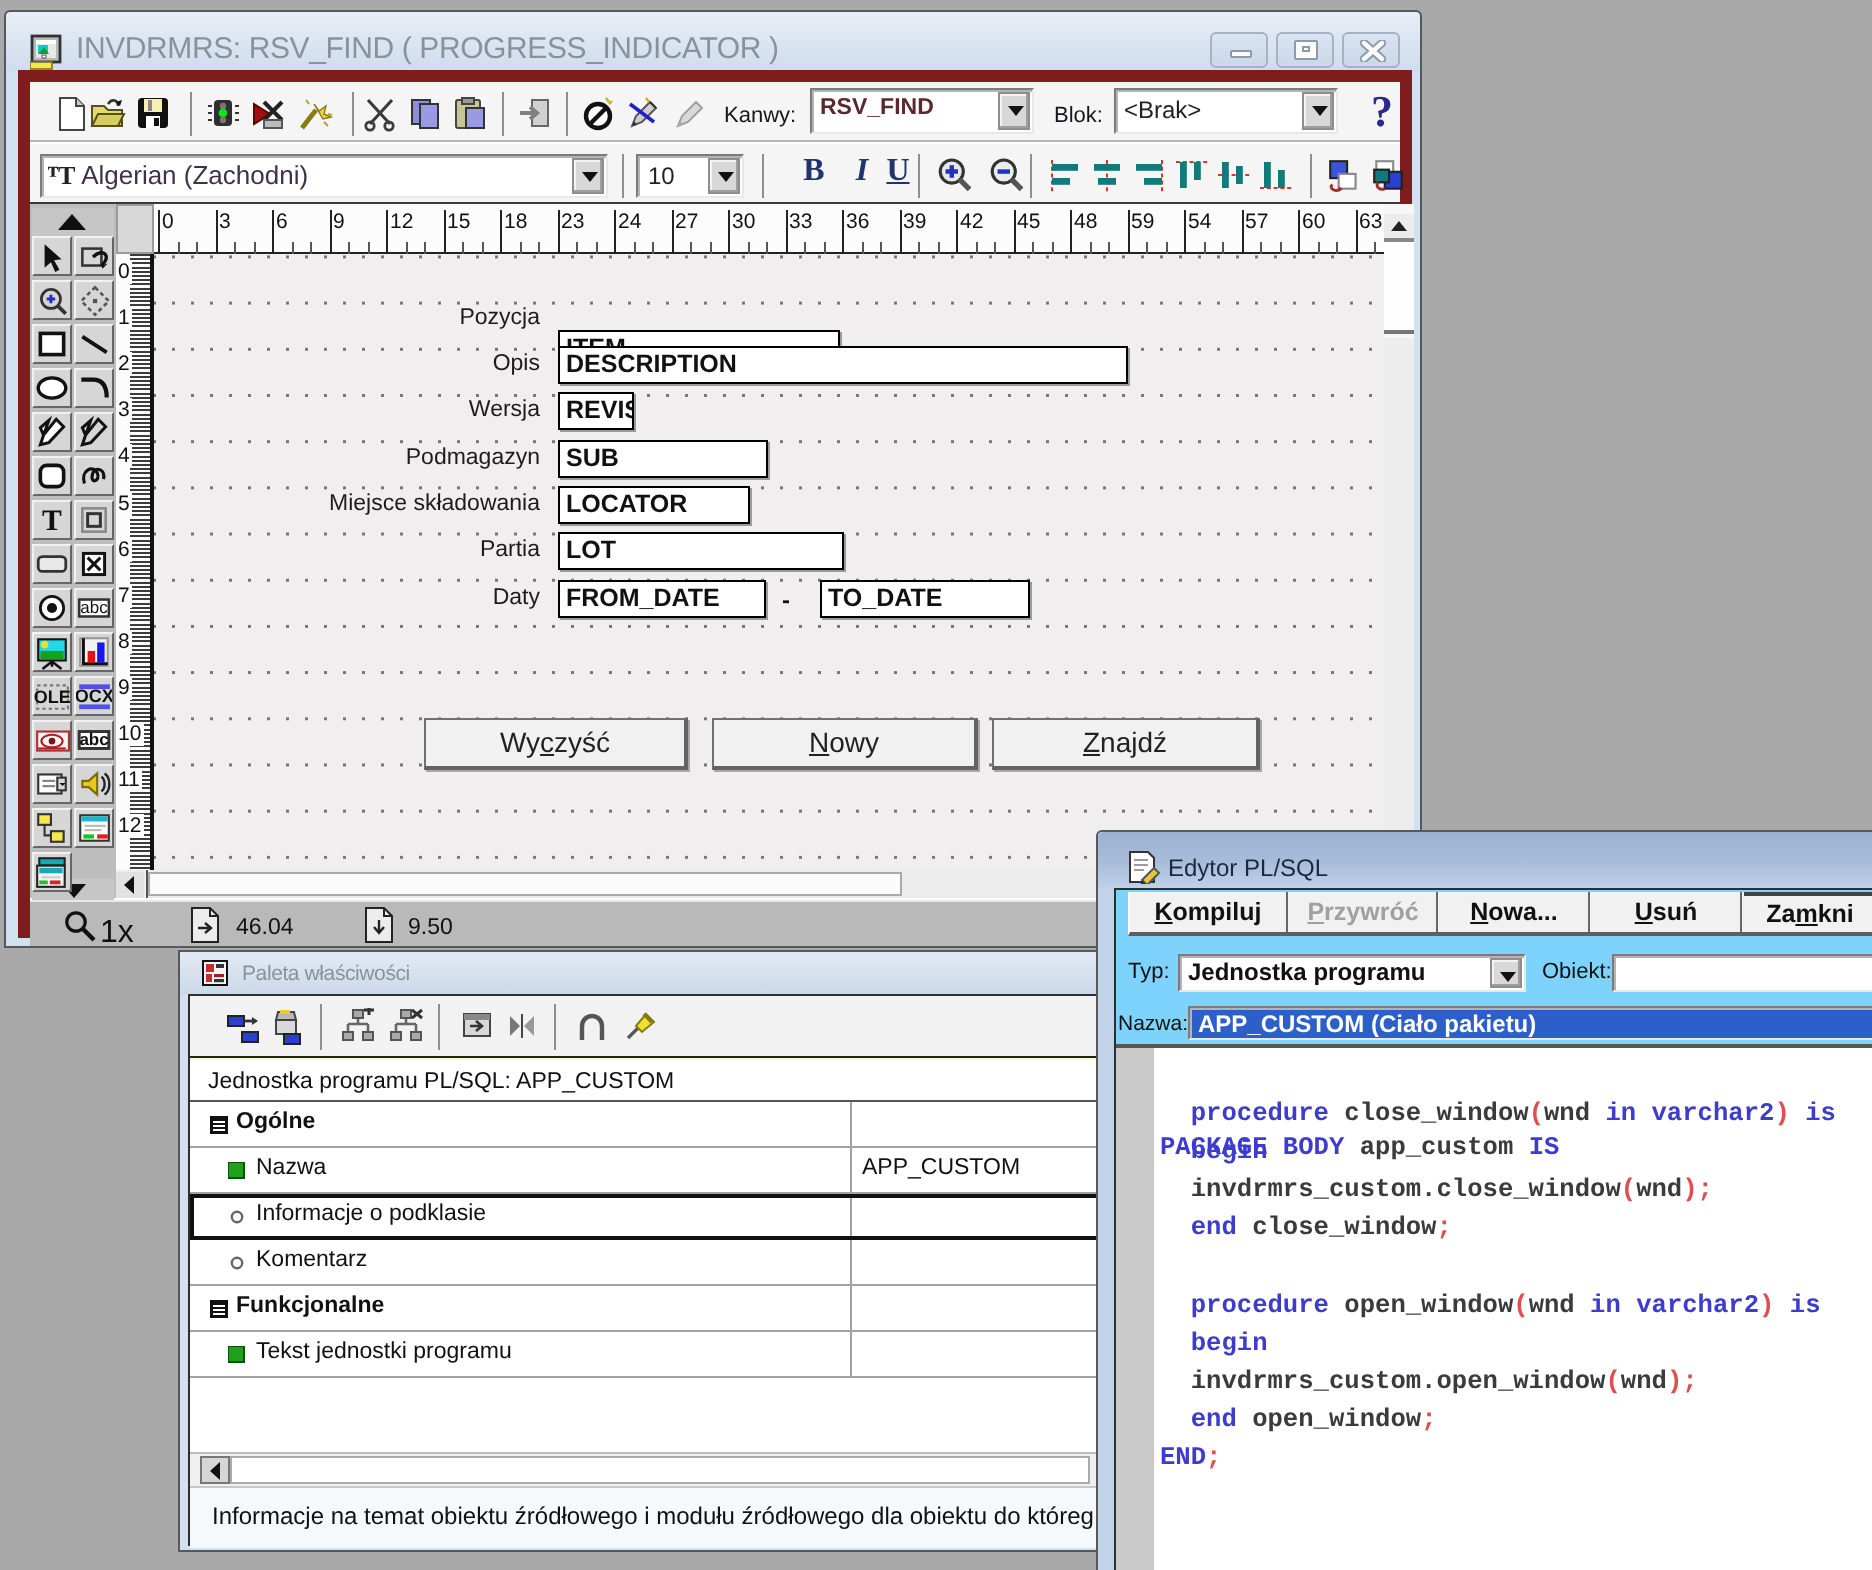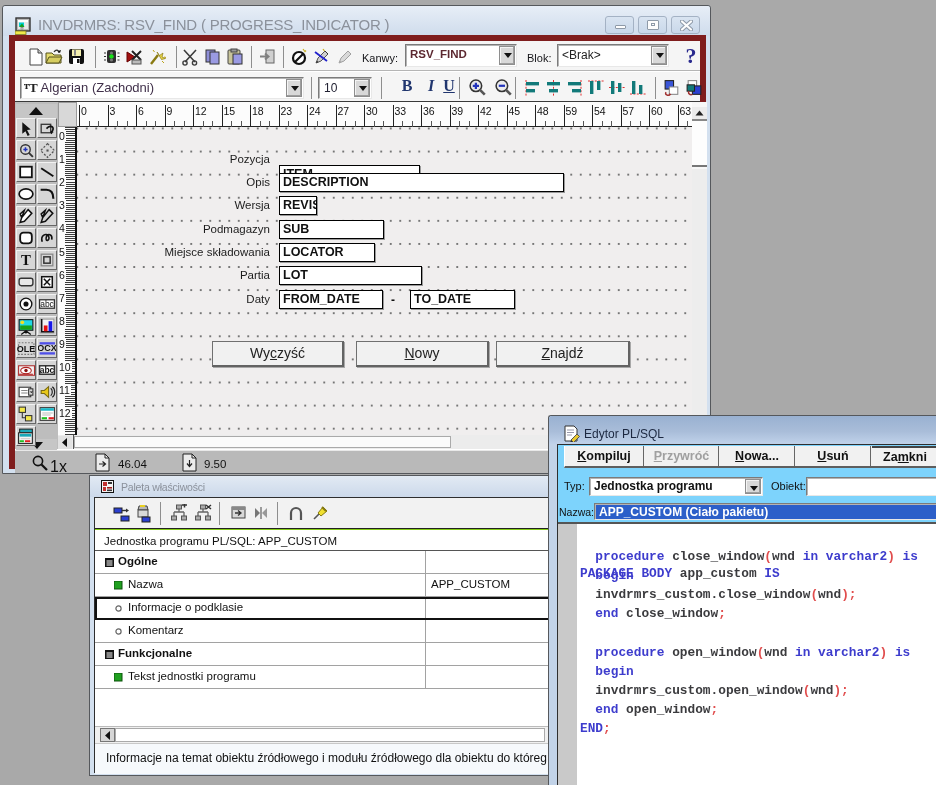--- a/index.html
+++ b/index.html
@@ -7,21 +7,21 @@
 .abs{position:absolute;}
 .win{position:absolute;border:1px solid #55585c;background:#d3e0ef;}
 .vsep{position:absolute;width:1px;background:#8e8e8e;}
 svg{display:block;}
 .capbtn{position:absolute;width:29px;height:18px;border:1px solid #a4b2c4;border-radius:3px;
  background:linear-gradient(#d9e4f1,#c9d8ea);}
 .field{position:absolute;background:#fff;border:1px solid #000;box-shadow:1px 1px 0 #9a9a9a;
  font-weight:bold;font-size:12.5px;color:#111;line-height:17px;padding-left:3px;overflow:hidden;}
 .clabel{position:absolute;font-size:11.5px;color:#1c1c1c;text-align:right;}
 .cbtn{position:absolute;background:#f1f1f1;border:1px solid #707070;border-right:2px solid #636363;
- border-bottom:2px solid #636363;box-shadow:1px 1px 0 #a8a8a8;text-align:center;font-size:14px;color:#222;}
+ border-bottom:2px solid #636363;box-shadow:1px 1px 0 #a8a8a8;text-align:center;font-size:14px;color:#222;margin-top:18px;}
 .combo{position:absolute;background:#fff;border-top:1px solid #7b7b7b;border-left:1px solid #7b7b7b;
  border-bottom:1px solid #e8e8e8;border-right:1px solid #e8e8e8;box-shadow:inset 1px 1px 0 #b4b4b4;}
 .dd{position:absolute;right:1px;top:1px;bottom:1px;width:16px;background:#d8d8d8;
  border:1px solid #8e8e8e;box-shadow:inset -1px -1px 0 #9e9e9e, inset 1px 1px 0 #f4f4f4;}
 .dd:after{content:"";position:absolute;left:4px;top:6px;border:4px solid transparent;border-top:5px solid #111;}
 .tbtxt{position:absolute;font-size:11px;color:#16161a;}
 .palbtn{position:absolute;width:20px;height:20px;background:#d6d6d6;border:1px solid #8c8c8c;
  border-top-color:#f2f2f2;border-left-color:#f2f2f2;border-right-color:#666;border-bottom-color:#666;}
 .prow{position:absolute;left:0;width:100%;border-bottom:1px solid #a2a2a2;background:#fff;font-size:11.5px;color:#111;}
 .code{position:absolute;font-family:"Liberation Mono",monospace;font-weight:bold;font-size:12.8px;line-height:19.1px;white-space:pre;}
@@ -573,21 +573,21 @@
 <svg class="abs" style="left:11px;top:4px;" width="13" height="13">
       <rect width="13" height="13" fill="#111"></rect>
       <rect x="1" y="1" width="11" height="11" fill="#f4f4f4"></rect>
       <rect x="2" y="2" width="4" height="4" fill="#c03030"></rect>
       <rect x="7" y="2" width="4" height="2" fill="#333"></rect>
       <rect x="2" y="7" width="3" height="4" fill="#c03030"></rect>
       <rect x="6" y="7" width="5" height="1.6" fill="#a02020"></rect>
       <rect x="6" y="9.5" width="5" height="1.6" fill="#333"></rect>
     </svg>
 <div class="abs" style="left:31px;top:5px;font-size:10.5px;letter-spacing:-0.2px;color:#8b919b;">Paleta właściwości</div>
-<div class="abs" style="left:4px;top:21px;width:460px;height:276px;background:#84cc16;border:1px solid #2e2e2e;">
+<div class="abs" style="left:4px;top:21px;width:460px;height:276px;background:#fef9c3;border:1px solid #2e2e2e;">
 <div class="abs" style="left:0;top:0;width:100%;height:31px;background:#f2f2f2;border-bottom:1px solid #222;"></div>
       <svg class="abs" style="left:18px;top:6px;" width="19" height="19" viewBox="0 0 19 19">
         <rect x="1" y="4" width="8" height="5" fill="#2a3fd0" stroke="#222"></rect>
         <path d="M9 6.5 h5" stroke="#333" stroke-width="1.4"></path>
         <path d="M13 4.5 l3 2 l-3 2 z" fill="#333"></path>
         <rect x="8" y="12" width="8" height="5" fill="#2a3fd0" stroke="#222"></rect>
       </svg>
       <svg class="abs" style="left:39px;top:6px;" width="19" height="19" viewBox="0 0 19 19">
         <path d="M5 2 h8 l1 4 h-10 z" fill="#b8b8b8" stroke="#444"></path>
         <rect x="4" y="6" width="10" height="7" fill="#d9d9d9" stroke="#444"></rect>

